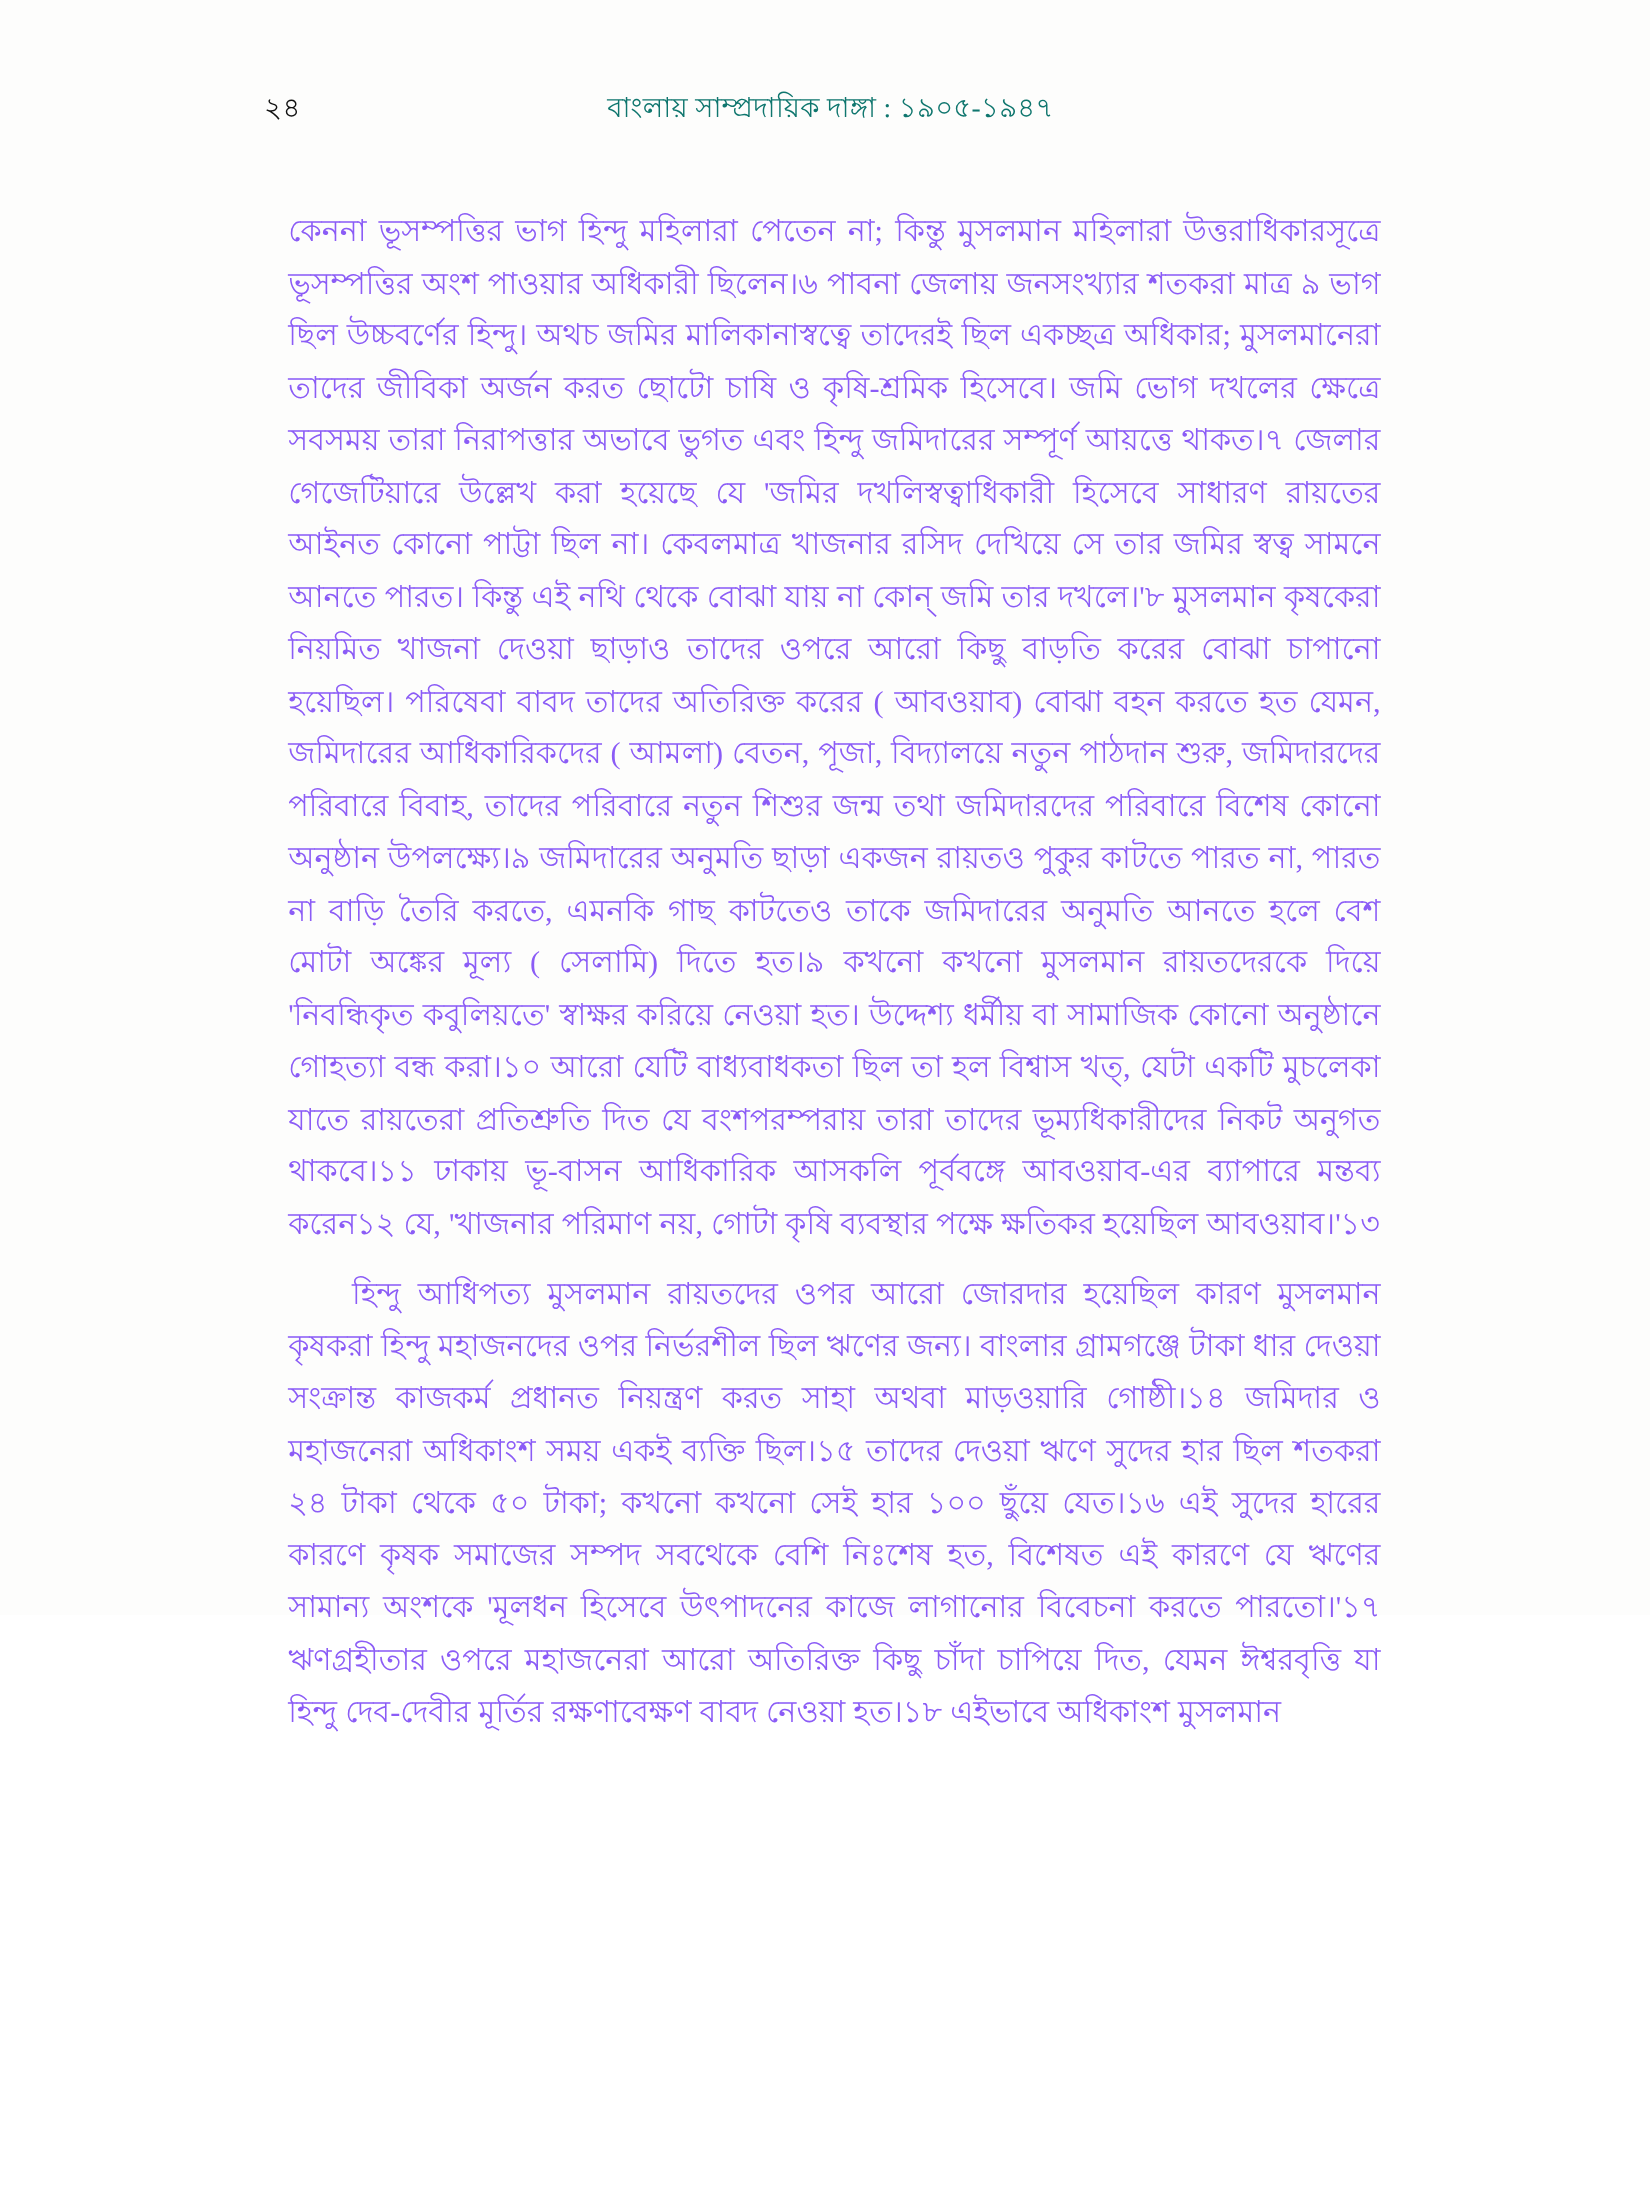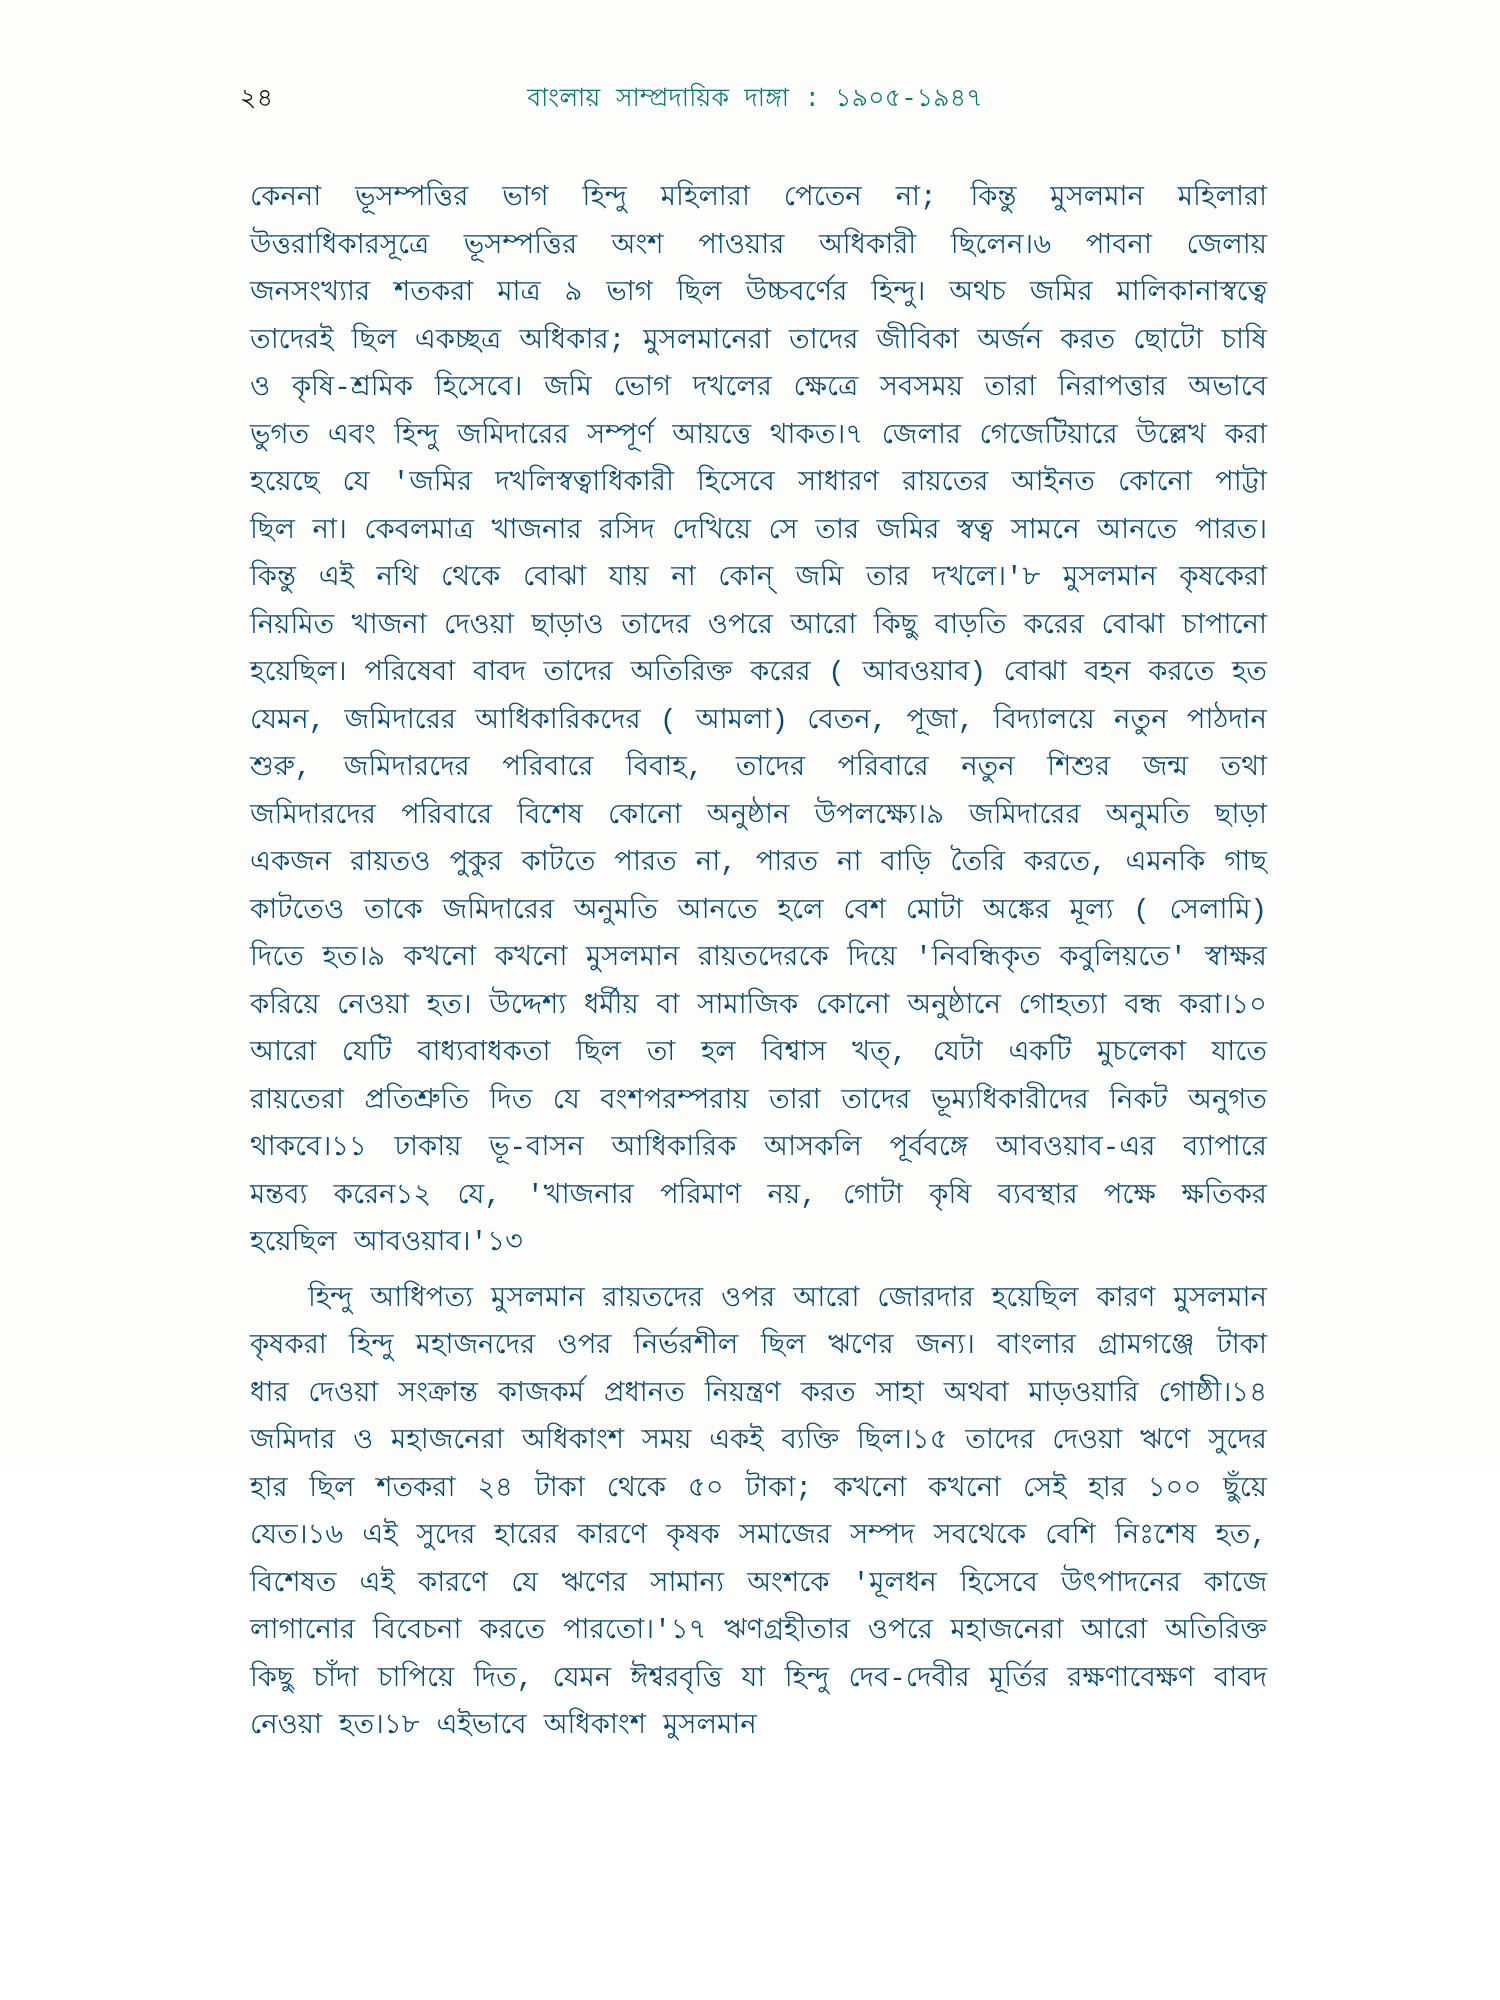--- a/index.html
+++ b/index.html
@@ -14,21 +14,20 @@
     color: #000000;
     overflow: hidden;
   }
   .page {
     position: relative;
     width: 1500px;
     height: 1468px;
     background: #fdfdfc;
     box-sizing: border-box;
     padding: 0;
-    font-family: Liberation Mono, monospace;
   }
   .page-header {
     position: absolute;
     top: 78px;
     left: 240px;
     right: 240px;
     height: 34px;
     display: flex;
     align-items: baseline;
   }
@@ -47,26 +46,26 @@
     padding-right: 60px;
     letter-spacing: 0.3px;
   }
   .body-col {
     position: absolute;
     top: 170px;
     left: 246px;
     width: 1025px;
   }
   p.para {
-    margin: 4px;
+    margin: 16px;
     font-size: 27.5px;
     line-height: 47.5px;
     text-align: justify;
     text-justify: inter-word;
-    color: #0c4a6e;
+    color: #8b5cf6;
     word-spacing: 0.5px;
   }
   p.para + p.para {
     margin-top: 8px;
   }
   p.indent {
     text-indent: 58px;
   }
 </style>
 </head>

